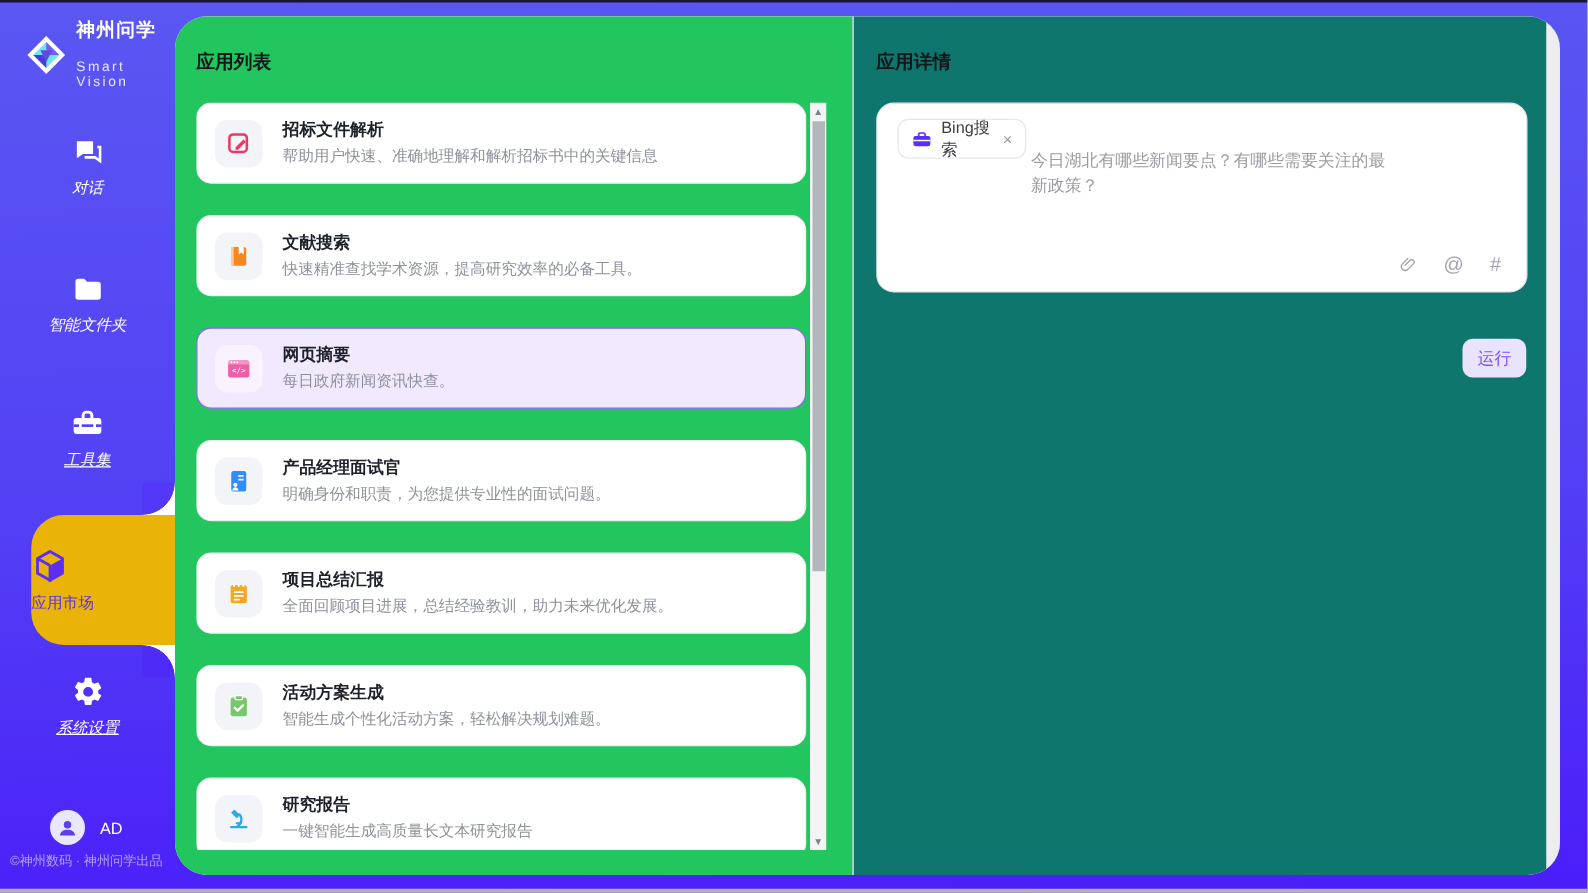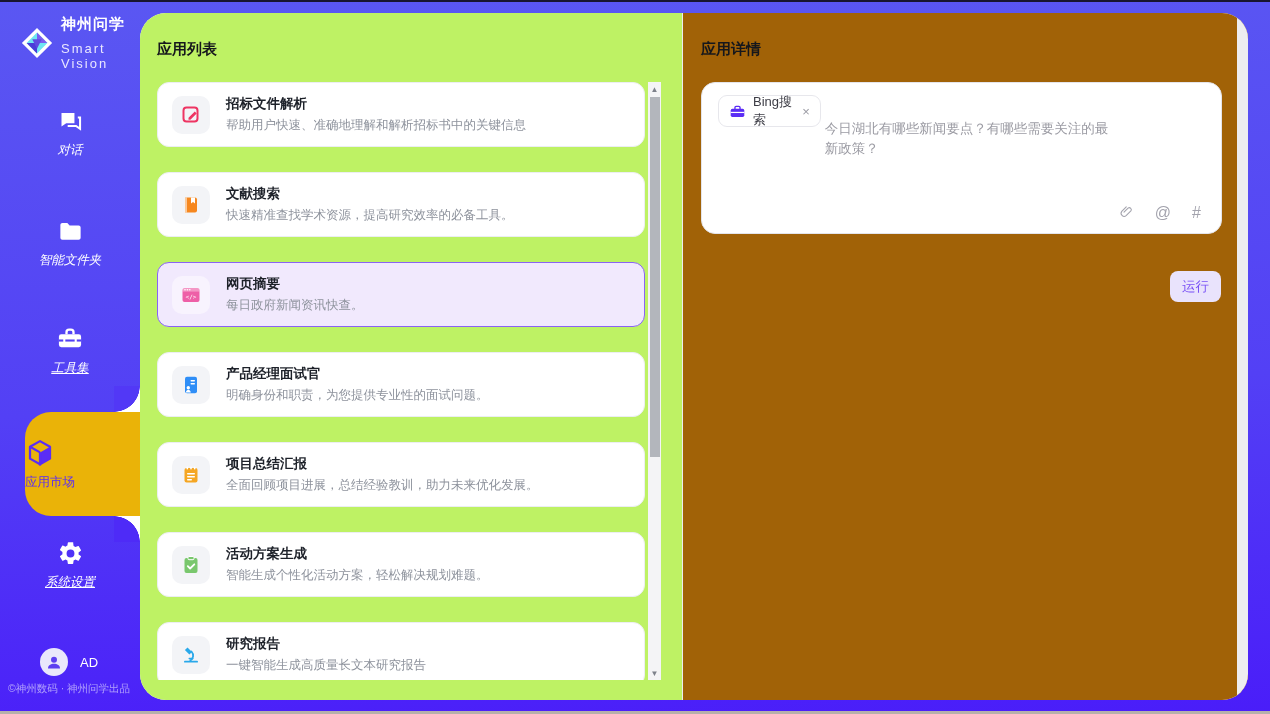--- a/index.html
+++ b/index.html
@@ -9,62 +9,62 @@
     background:linear-gradient(178deg,#5a57f2 0%,#5340f5 55%,#4a1df9 100%);
     position:relative; color:#1d2129;
   }
   .edge-top   { position:absolute; top:0; left:0; right:0; height:2px; background:#18152f; z-index:50; }
   .edge-bottom{ position:absolute; bottom:0; left:0; right:0; height:3px; background:#b6b0ab; z-index:50; }
 
   
   .sidebar { position:absolute; left:0; top:0; width:140px; height:714px; z-index:5; }
   .brand { position:absolute; left:20px; top:15px; display:flex; align-items:center; gap:7px; }
   .brand-txt .cn { color:#fff; font-size:15px; font-weight:700; letter-spacing:1px; }
-  .brand-txt .en { color:#e9e7ff; font-size:13px; letter-spacing:2px; margin-top:7px; }
+  .brand-txt .en { color:#e9e7ff; font-size:11px; letter-spacing:2px; margin-top:14px; }
   .nav-item { position:absolute; left:0; width:140px; display:flex; flex-direction:column; align-items:center; cursor:pointer;font-style:italic; }
   .nav-item .lbl { margin-top:7px; font-size:12.5px; color:#fff; }
   .nav-item .lbl.uline { text-decoration:underline; }
   .active-bump { position:absolute; left:25px; right:0; top:412px; height:104px; background:#eab308;
     border-top-left-radius:26px; border-bottom-left-radius:26px;
     display:flex; flex-direction:column; justify-content:center; cursor:pointer; }
   .active-bump .fillet-top { position:absolute; right:0; top:-26px; width:26px; height:26px;
     background:radial-gradient(circle at 0 0,#5238f6 25.5px,#ffffff 26px); }
   .active-bump .fillet-bot { position:absolute; right:0; bottom:-26px; width:26px; height:26px;
     background:radial-gradient(circle at 0 100%,#4e2bf7 25.5px,#ffffff 26px); }
   .active-bump .lbl { margin-top:6px; font-size:12.5px; color:#5b2df5; }
   .user-row { position:absolute; left:40px; top:648px; display:flex; align-items:center; gap:12px; }
   .avatar { width:28px; height:28px; border-radius:50%; background:#e9e7fb; display:flex; align-items:center; justify-content:center; }
   .user-name { color:#fff; font-size:13px; }
   .side-footer { position:absolute; left:8px; top:682px; color:rgba(255,255,255,.55); font-size:10.5px; white-space:nowrap; }
 
   
   .main { position:absolute; left:140px; top:13px; right:22px; bottom:14px;
     background:#fff; border-radius:26px; overflow:hidden; display:flex; }
 
-  .list-panel { width:542px; background:#bef264; padding:27px 0 0 17px; position:relative; flex:none; }
+  .list-panel { width:542px; background:#22c55e; padding:27px 0 0 17px; position:relative; flex:none; }
   .panel-title { font-size:15px; font-weight:700; color:#15171c; }
   .list-viewport { position:relative; margin-top:23px; height:598px; overflow:hidden; }
   .cards { width:488px; display:flex; flex-direction:column; gap:25px; }
   .card { flex:none; height:65px; background:#fff; border:1px solid #eceef2; border-radius:12px;
     display:flex; align-items:center; padding:0 14px; gap:16px; cursor:pointer; }
   .card.selected { background:#f1e9fd; border:1.5px solid #8a63f4; }
   .card .tile { width:38px; height:38px; border-radius:10px; background:#f3f4f7;
     display:flex; align-items:center; justify-content:center; flex:none; }
   .card.selected .tile { background:#f8f3fe; }
   .card .txt { display:flex; flex-direction:column; gap:4px; min-width:0; }
   .card .name { font-size:13.5px; font-weight:700; color:#1d2129; }
   .card .desc { font-size:12.5px; color:#8d929c; white-space:nowrap; }
 
   .vscroll { position:absolute; left:491px; top:0; bottom:0; width:13px; background:#f4f4f6; }
   .vscroll .arr { position:absolute; left:0; width:13px; height:14px; color:#7d818a; font-size:8px;
     display:flex; align-items:center; justify-content:center; cursor:pointer; }
   .vscroll .arr.up { top:0; } .vscroll .arr.down { bottom:0; }
   .vscroll .thumb { position:absolute; left:1.5px; width:10px; top:15px; height:360px; background:#b3b6bc; cursor:pointer; }
 
-  .detail-panel { flex:1; background:#a16207; border-left:1px solid #ececf0; padding:27px 0 0 18px; position:relative; }
+  .detail-panel { flex:1; background:#0f766e; border-left:1px solid #ececf0; padding:27px 0 0 18px; position:relative; }
   .detail-card { margin-top:23px; width:521px; height:152px; background:#fff; border:1px solid #e4e4ea;
     border-radius:14px; padding:12px 20px 12px 16px; display:flex; flex-direction:row; }
   .chip { display:inline-flex; align-items:center; gap:7px; padding:0 10px; height:32px; align-self:flex-start;
     border:1px solid #e7e7ec; border-radius:9px; background:#fff; cursor:default; }
   .chip .chip-lbl { font-size:13px; color:#3c3c45; }
   .chip .chip-x { font-size:13px; color:#9a9aa3; margin-left:2px; cursor:pointer; }
   .query { margin-top:24px; margin-left:4px; font-size:13.5px; color:#9b9ba3; line-height:1.5; }
   .composer-icons { margin-top:auto; display:flex; align-items:center; gap:21px; color:#a3a3ad; }
   .composer-icons .tglyph { font-size:16px; line-height:1; cursor:pointer; }
   .run-btn { position:absolute; top:258px; right:27px; width:51px; height:31px; background:#e9e3fc;

